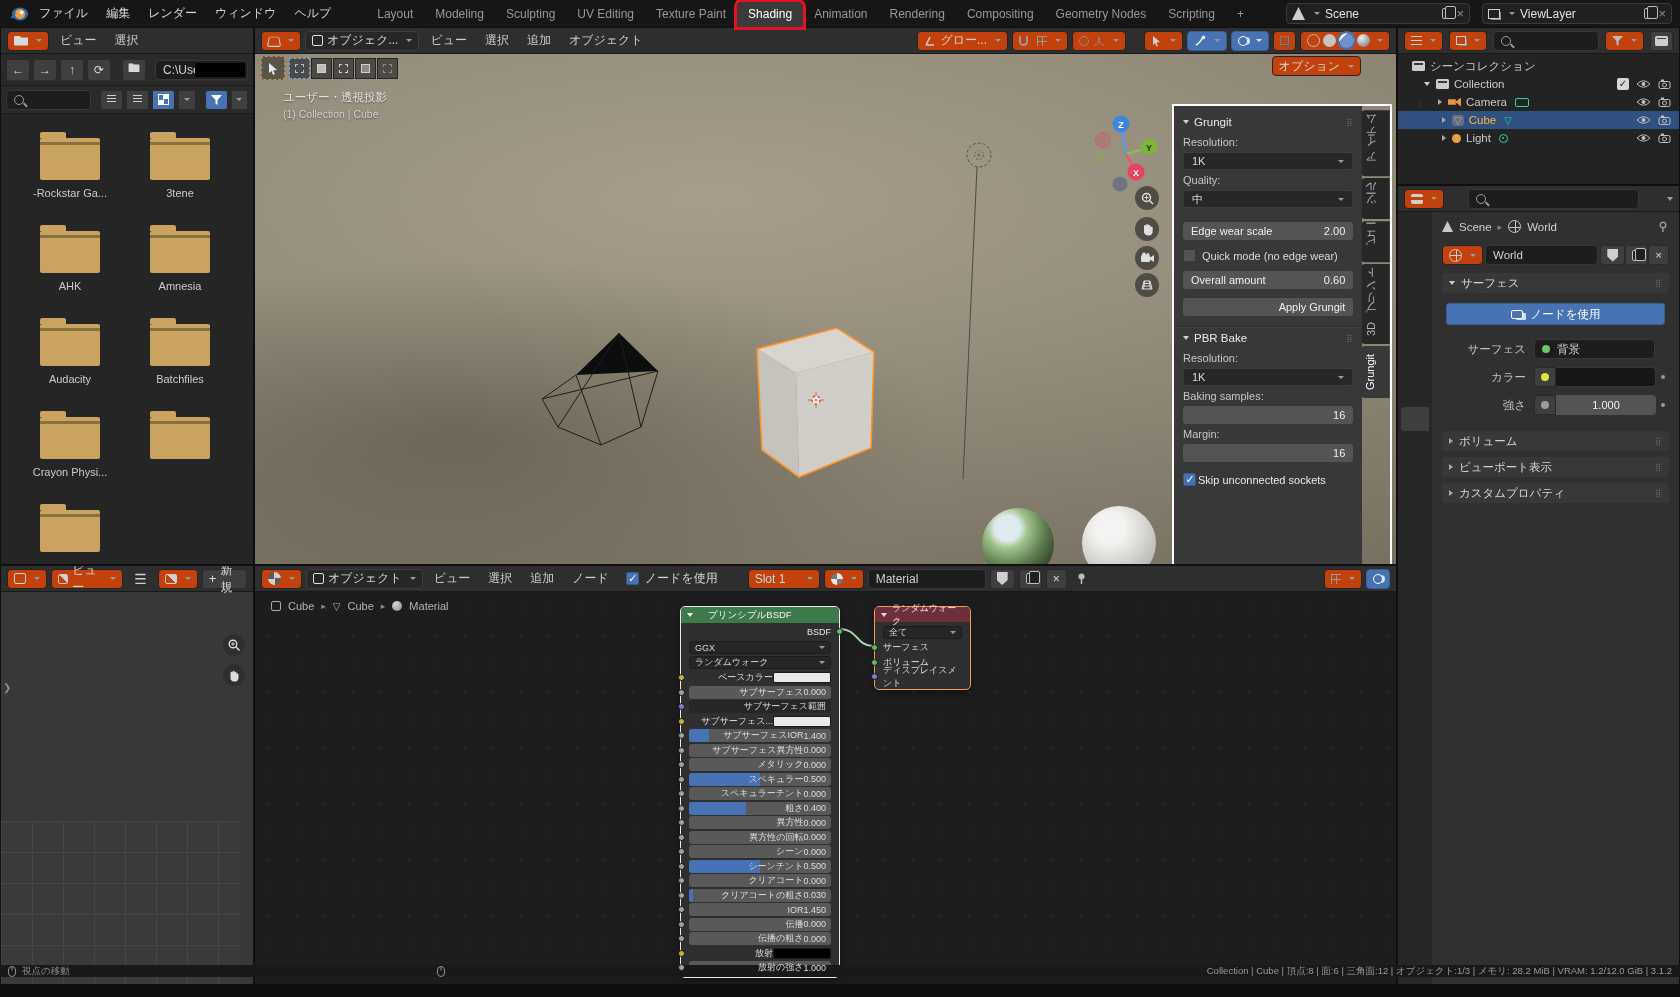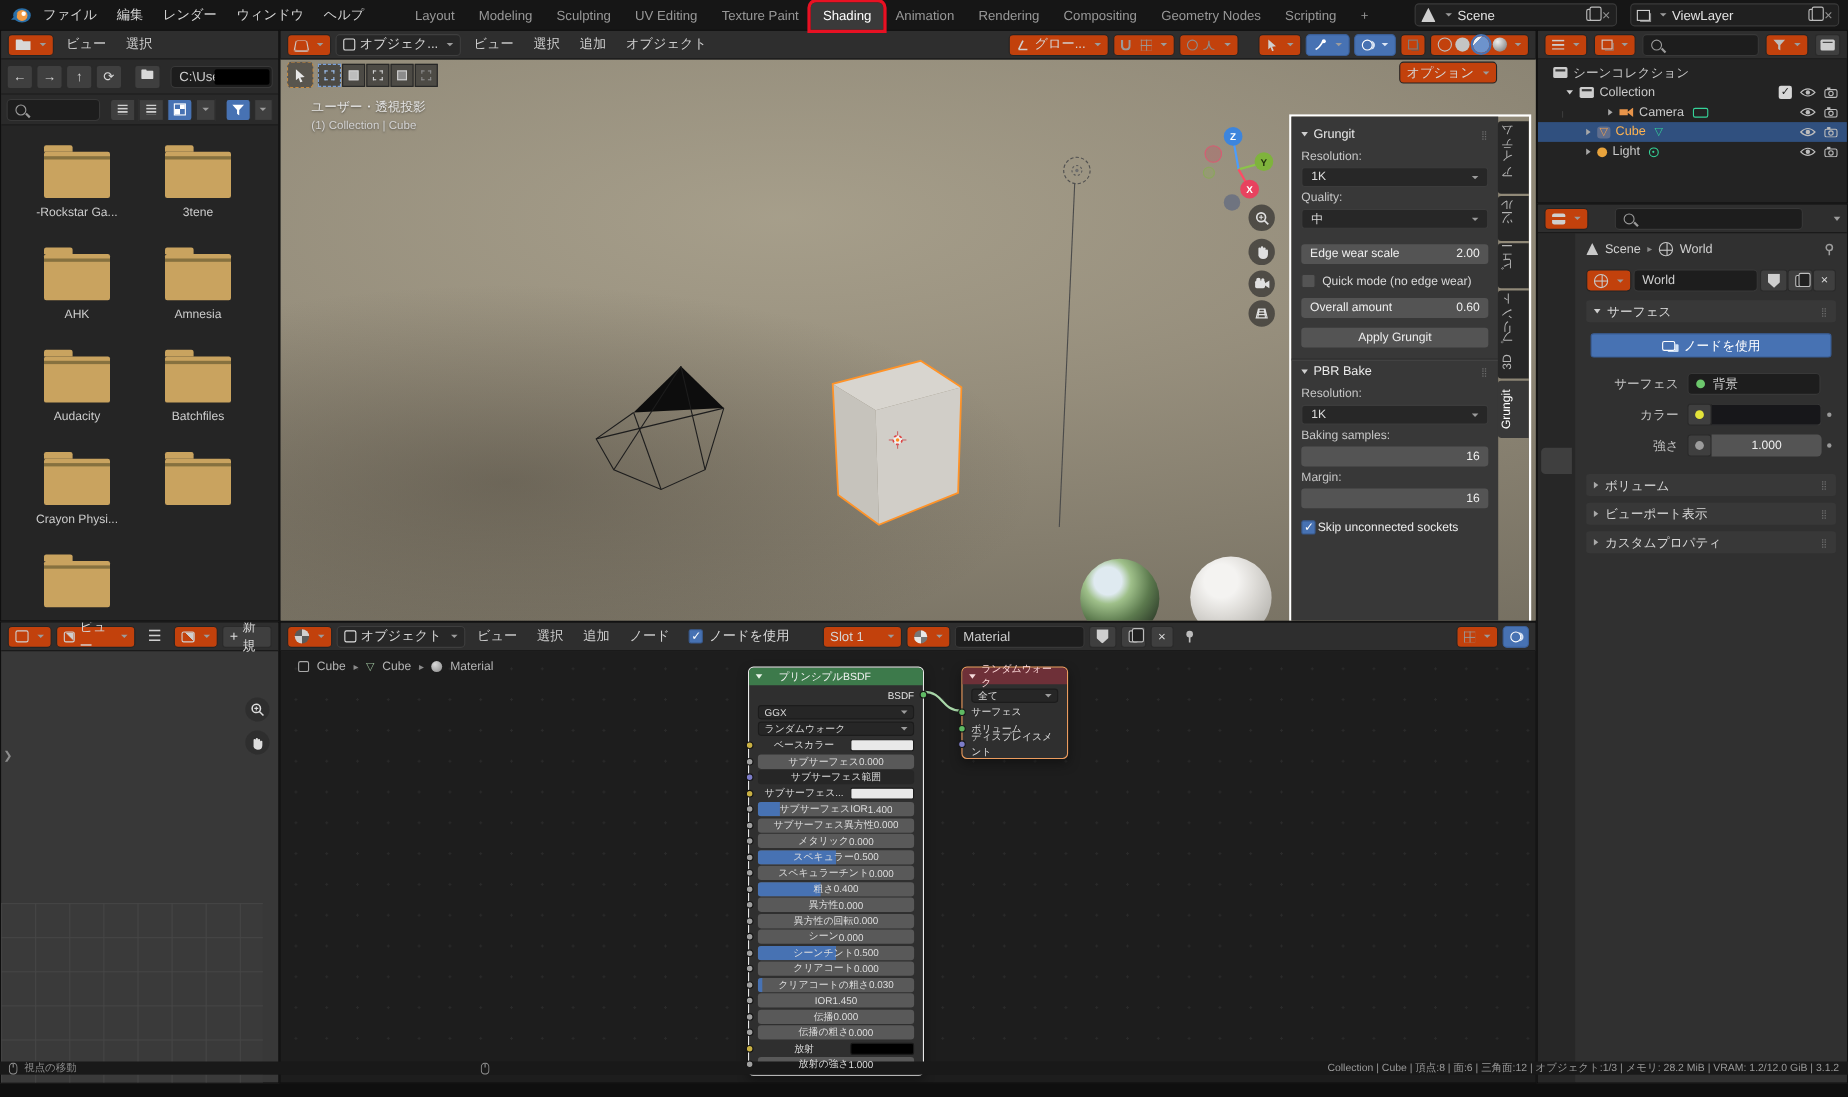--- a/index.html
+++ b/index.html
@@ -95,21 +95,21 @@
 .bsep{color:#8b8b8b;font-size:9px}
 .node{position:absolute;background:rgba(48,48,48,.96);border-radius:5px;font-size:9px;color:#dedede}
 #bsdfnode{left:425px;top:40px;width:160px;height:372px;border:1px solid #e8e8e8;box-shadow:0 4px 10px rgba(0,0,0,.35)}
 #bsdfnode .nhead{background:#3d7a4b;border-radius:4px 4px 0 0;height:16px;display:flex;align-items:center;gap:15px;padding:0 6px;color:#f2f2f2;font-size:9.5px}
 #outnode{left:619px;top:40px;width:97px;border:1.5px solid #ec9c5e;box-shadow:0 4px 10px rgba(0,0,0,.35)}
 #outnode .nhead{background:#6e3038;border-radius:4px 4px 0 0;height:15px;display:flex;align-items:center;gap:5px;padding:0 6px;color:#ffdada;font-size:9px}
 .nbody{padding:2px 8px 4px;position:relative}
 .outrow{display:flex;justify-content:flex-end;align-items:center;height:14px;position:relative;color:#e6e6e6}
 .ndd{height:13px;background:#262626;border:1px solid #1c1c1c;border-radius:3px;display:flex;align-items:center;justify-content:space-between;padding:0 5px;margin:2px 0;color:#d8d8d8}
 .nrow{height:13px;margin:1.5px 0;position:relative;display:flex;align-items:center}
-.nrow .nfield{position:relative;flex:1;height:13px;border-radius:3px;overflow:hidden;display:flex;align-items:center;justify-content:center;padding:0 5px}
+.nrow .nfield{position:relative;flex:1;height:13px;border-radius:3px;overflow:hidden;display:flex;align-items:center;justify-content:flex-end;padding:0 5px}
 .nrow.slider .nfield{background:#595959}
 .nrow.vector .nfield{background:#262626}
 .nrow .fill{position:absolute;left:0;top:0;bottom:0;background:#4772b3}
 .nrow .nlbl,.nrow .nval{position:relative;z-index:1;white-space:nowrap}
 .nrow.color .nfield{background:transparent;padding:0}
 .nrow .swatch{display:none}
 .nrow.color .swatch{display:block;width:58px;height:11px;border-radius:2px;border:1px solid #1a1a1a}
 .sk{position:absolute;left:-11.5px;top:3px;width:7px;height:7px;border-radius:50%;border:1px solid #151515;z-index:3}
 .sk.grey{background:#a1a1a1}.sk.yellow{background:#c9b043}.sk.vector{background:#7d7dc9}.sk.green{background:#5fba63}
 .sk.out{left:auto;right:-11.5px}
@@ -515,21 +515,21 @@
             <span>2.00</span>
         </div>
         <div class="flex" style="gap:6px;margin:9px 0;font-size:11px;color:#dadada">
           <span class="cb"></span>
           <span>Quick mode (no edge wear)</span>
         </div>
         <div class="sl">
           <span>Overall amount</span>
             <span>0.60</span>
         </div>
-        <div class="sl" style="justify-content:center;margin-top:9px">
+        <div class="sl" style="justify-content:flex-end;margin-top:9px">
           <span>Apply Grungit</span>
         </div>
         <div class="npsep"></div>
         <div class="nptitle">
             <span class="exparrow"></span>
           <span style="flex:1">PBR Bake</span>
           <span class="grip">⣿</span>
           </div>
         <div class="npsec">Resolution:</div>
         <div class="dd">
@@ -977,21 +977,21 @@
             <circle cx="7.5" cy="5" r="2" fill="#bdbdbd"></circle>
           </svg>
         <svg width="13" height="10">
             <rect x="1" y="2.5" width="11" height="7" rx="1.5" fill="none" stroke="#bdbdbd"></rect>
             <circle cx="6.5" cy="6" r="2" fill="none" stroke="#bdbdbd"></circle>
             <rect x="3" y="0.5" width="3" height="2" fill="#bdbdbd"></rect>
           </svg>
       </span>
     </div>
 
-      <div class="orow" style="padding-left:64px">
+      <div class="orow" style="padding-left:40px">
         <span class="colarrow"></span>
         <span style="margin-left:6px" class="otype camera" data-class-bind="item.type"></span>
         <span class="lbl">Camera</span>
         <span class="obadge camera" data-class-bind="item.type" style="margin-left:8px"></span>
         <span class="rt">
           <svg width="15" height="10">
             <path d="M1 5 Q7.5 -1.5 14 5 Q7.5 11.5 1 5 Z" fill="none" stroke="#bdbdbd"></path>
             <circle cx="7.5" cy="5" r="2" fill="#bdbdbd"></circle>
           </svg>
           <svg width="13" height="10">

